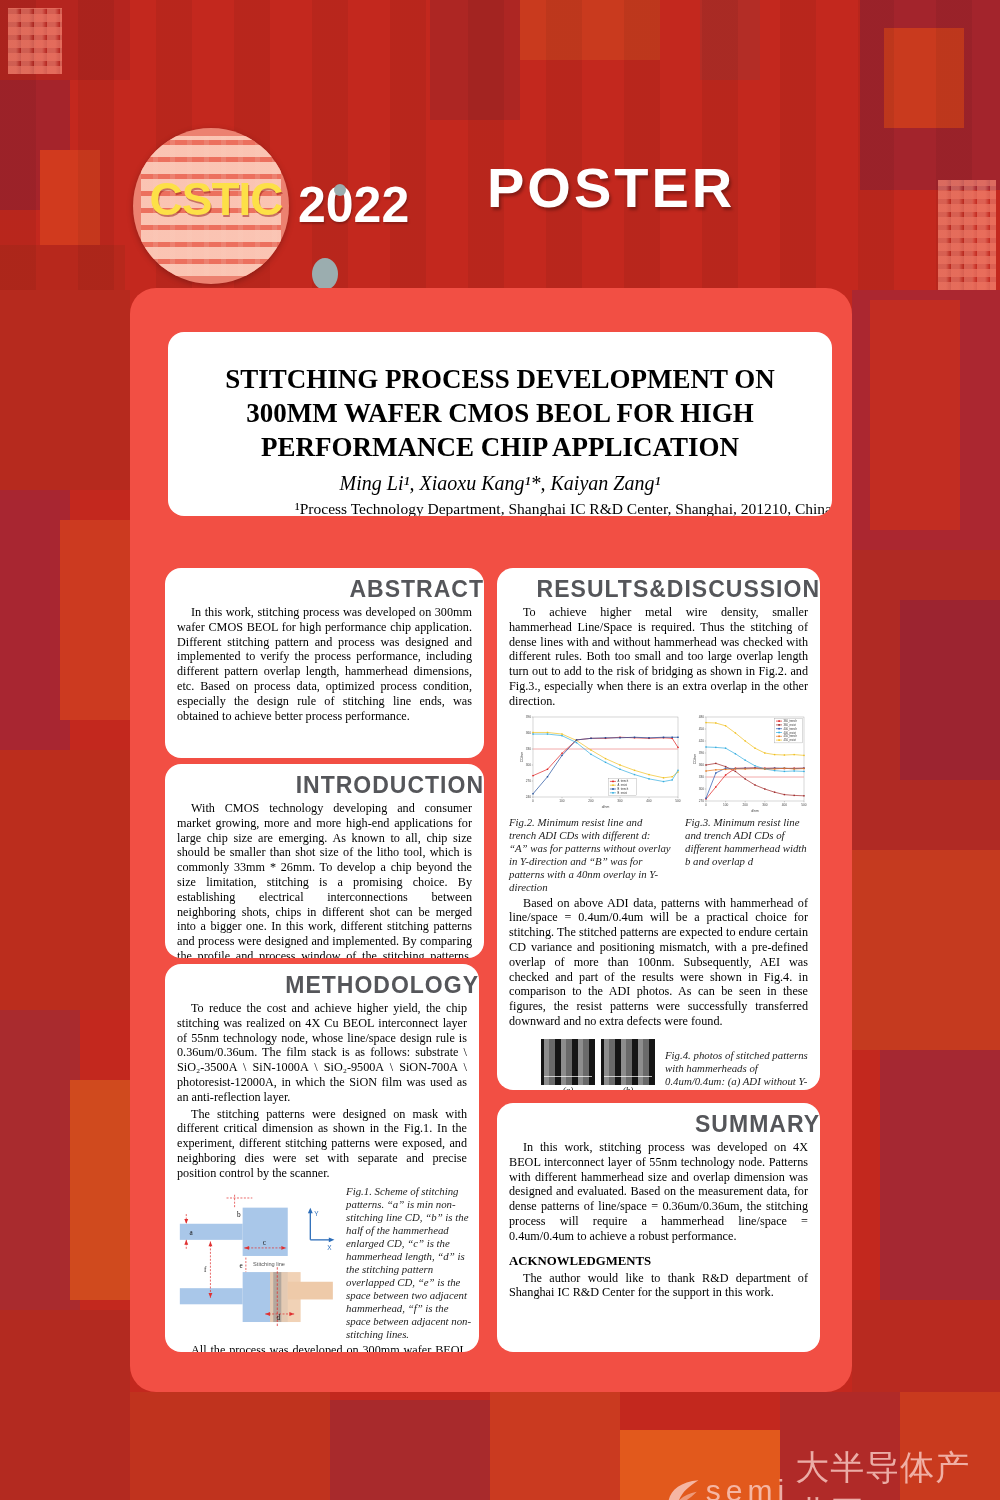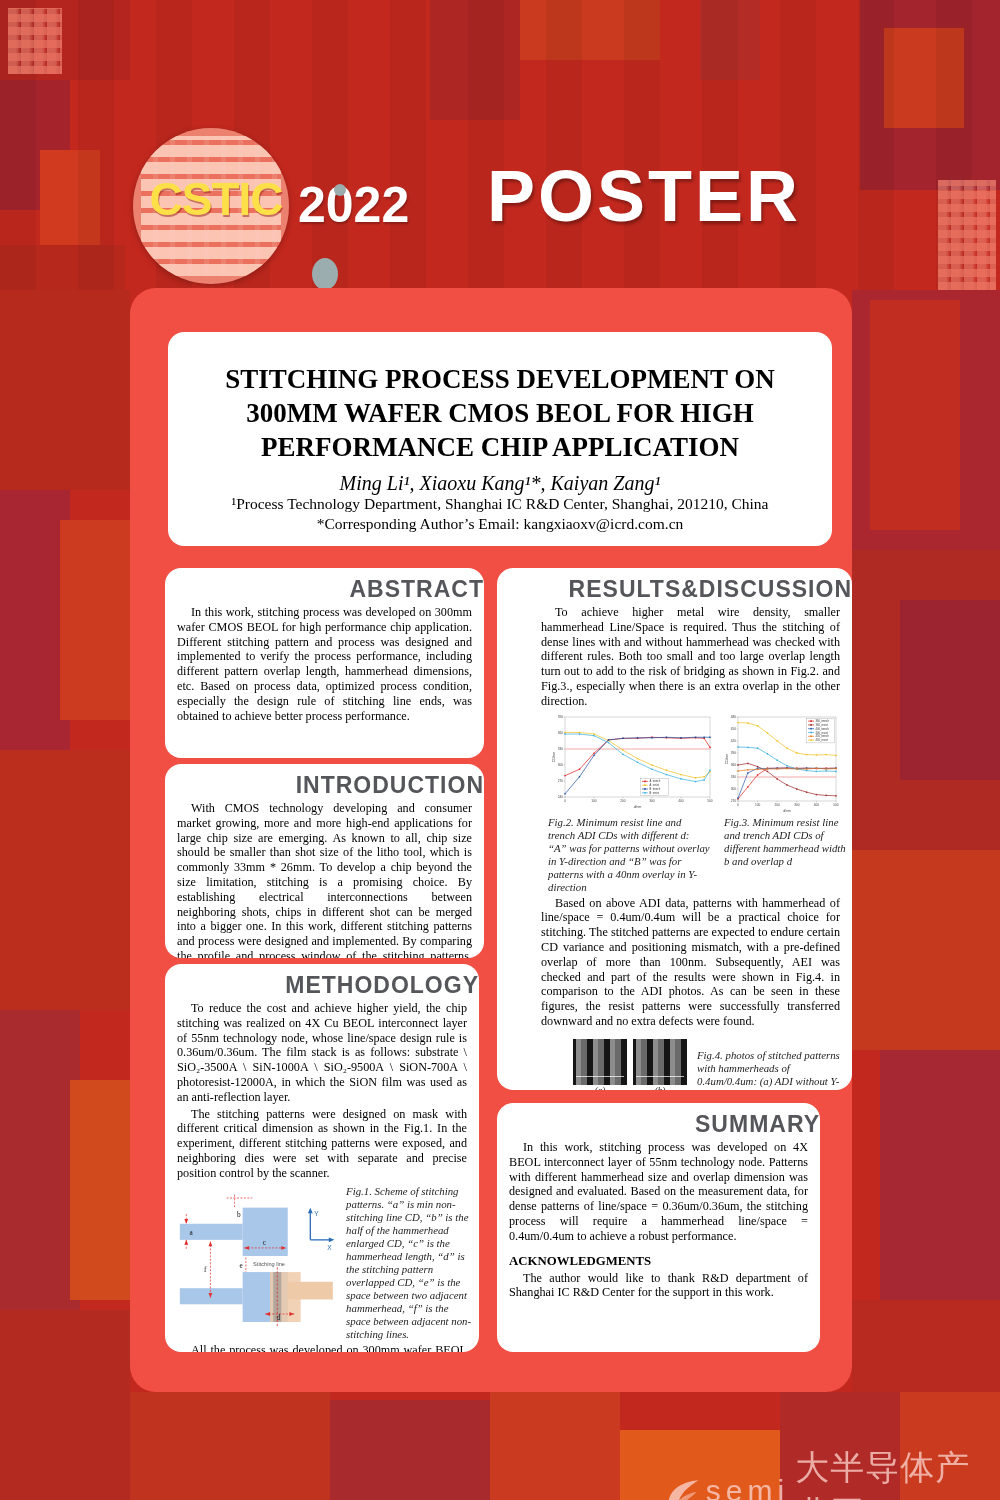--- a/index.html
+++ b/index.html
@@ -21,47 +21,47 @@
     background-image:
       repeating-linear-gradient(0deg, rgba(252,205,188,.9) 0 12px, rgba(0,0,0,0) 12px 17px),
       repeating-linear-gradient(90deg, rgba(236,110,92,.9) 0 12px, rgba(0,0,0,0) 12px 17px);}
   .cstic{position:absolute;left:136px;top:172px;width:160px;text-align:center;
     font-family:"Liberation Sans",sans-serif;font-weight:900;font-size:46px;color:#fde047;
     letter-spacing:-1px;text-shadow:1px 2px 0 rgba(150,30,20,.5);}
   .y2022{position:absolute;left:298px;top:176px;font-family:"Liberation Sans",sans-serif;
     font-weight:900;font-size:50px;color:#ffffff;text-shadow:1px 2px 2px rgba(0,0,0,.25);}
   .gdot{position:absolute;border-radius:50%;background:#9badaf;}
   .poster-word{position:absolute;left:487px;top:155px;width:500px;
-    font-family:"Liberation Sans",sans-serif;font-weight:900;font-size:72px;color:#ffffff;
+    font-family:"Liberation Sans",sans-serif;font-weight:900;font-size:56px;color:#ffffff;
     letter-spacing:3px;text-shadow:2px 3px 3px rgba(0,0,0,.3);}
 
   
   .panel{position:absolute;left:130px;top:288px;width:722px;height:1104px;
     background:#f24f44;border-radius:26px;}
   .card{position:absolute;background:#ffffff;border-radius:16px;overflow:hidden;}
-  .card-title{left:168px;top:332px;width:664px;height:214px;text-align:center;}
+  .card-title{left:168px;top:332px;width:664px;height:184px;text-align:center;}
   .card-abs{left:165px;top:568px;width:319px;height:190px;}
   .card-intro{left:165px;top:764px;width:319px;height:194px;}
   .card-meth{left:165px;top:964px;width:314px;height:388px;}
-  .card-res{left:497px;top:568px;width:323px;height:522px;padding-left:32px;}
+  .card-res{left:497px;top:568px;width:323px;height:522px;}
   .card-sum{left:497px;top:1103px;width:323px;height:249px;}
 
   .sec-head{font-family:"Liberation Sans",sans-serif;font-weight:900;font-size:23px;
     color:#55565a;letter-spacing:1px;text-align:right;margin:8px 0 2px 0;}
   .body-txt{font-size:12.2px;line-height:14.8px;text-align:justify;color:#000000;
     margin:2px 12px 0 12px;text-indent:14px;}
   .cap{font-style:italic;font-size:10.8px;line-height:13px;color:#222;text-align:left;}
 
   .main-title{font-weight:bold;font-size:27px;line-height:34px;color:#000;margin-top:30px;}
   .authors{font-style:italic;font-size:20px;margin-top:8px;color:#000;}
-  .affil{font-size:15.5px;color:#000;}
+  .affil{font-size:15.5px;margin-top:5px;color:#000;text-align:right;}
   .email{font-size:15.5px;margin-top:2px;color:#000;}
 
   .fig-row{display:flex;margin:4px 6px 0 10px;gap:10px;}
-  .cap-row{display:flex;margin:3px 6px 0 12px;gap:14px;justify-content:flex-end;}
+  .cap-row{display:flex;margin:3px 6px 0 12px;gap:14px;}
 
   .sem-grid{display:grid;grid-template-columns:54px 54px;gap:3px 6px;margin:4px 0 0 34px;}
   .sem-cell{text-align:center;}
   .sem-panel{width:54px;background:#151515;position:relative;
     background-image:repeating-linear-gradient(90deg,#151515 0 3px,#8d8d8d 3px 8px,#6a6a6a 8px 14px,#151515 14px 17px);}
   .sem-panel::after{content:"";position:absolute;left:3px;right:3px;bottom:8px;height:1px;background:rgba(255,255,255,.7);}
   .sem-label{font-size:9px;font-style:italic;color:#222;line-height:10px;}
 
   .ack-head{font-weight:bold;font-size:12.8px;margin:10px 12px 0 12px;color:#000;}
 

